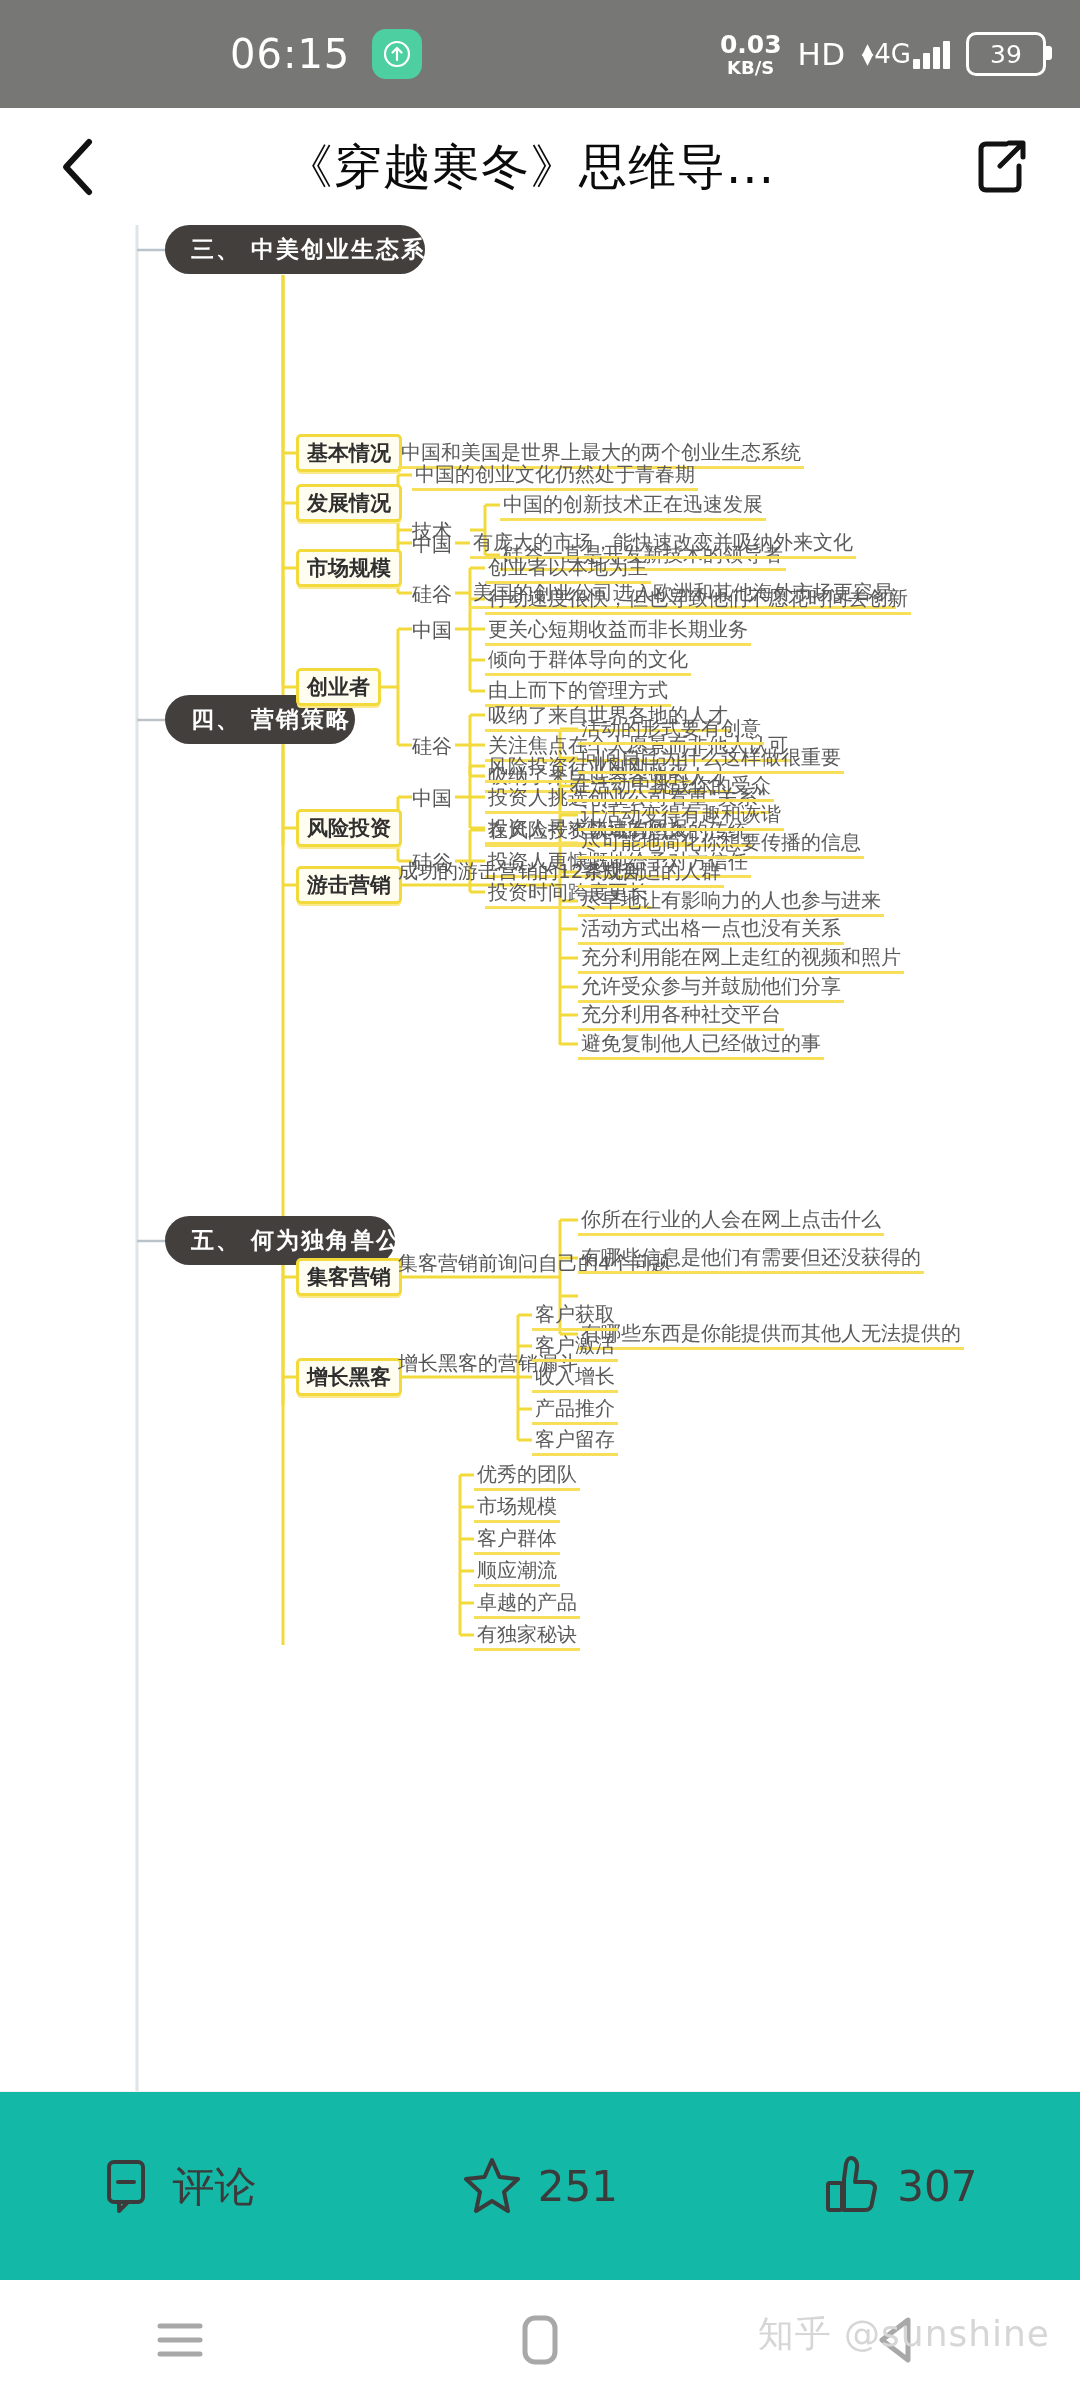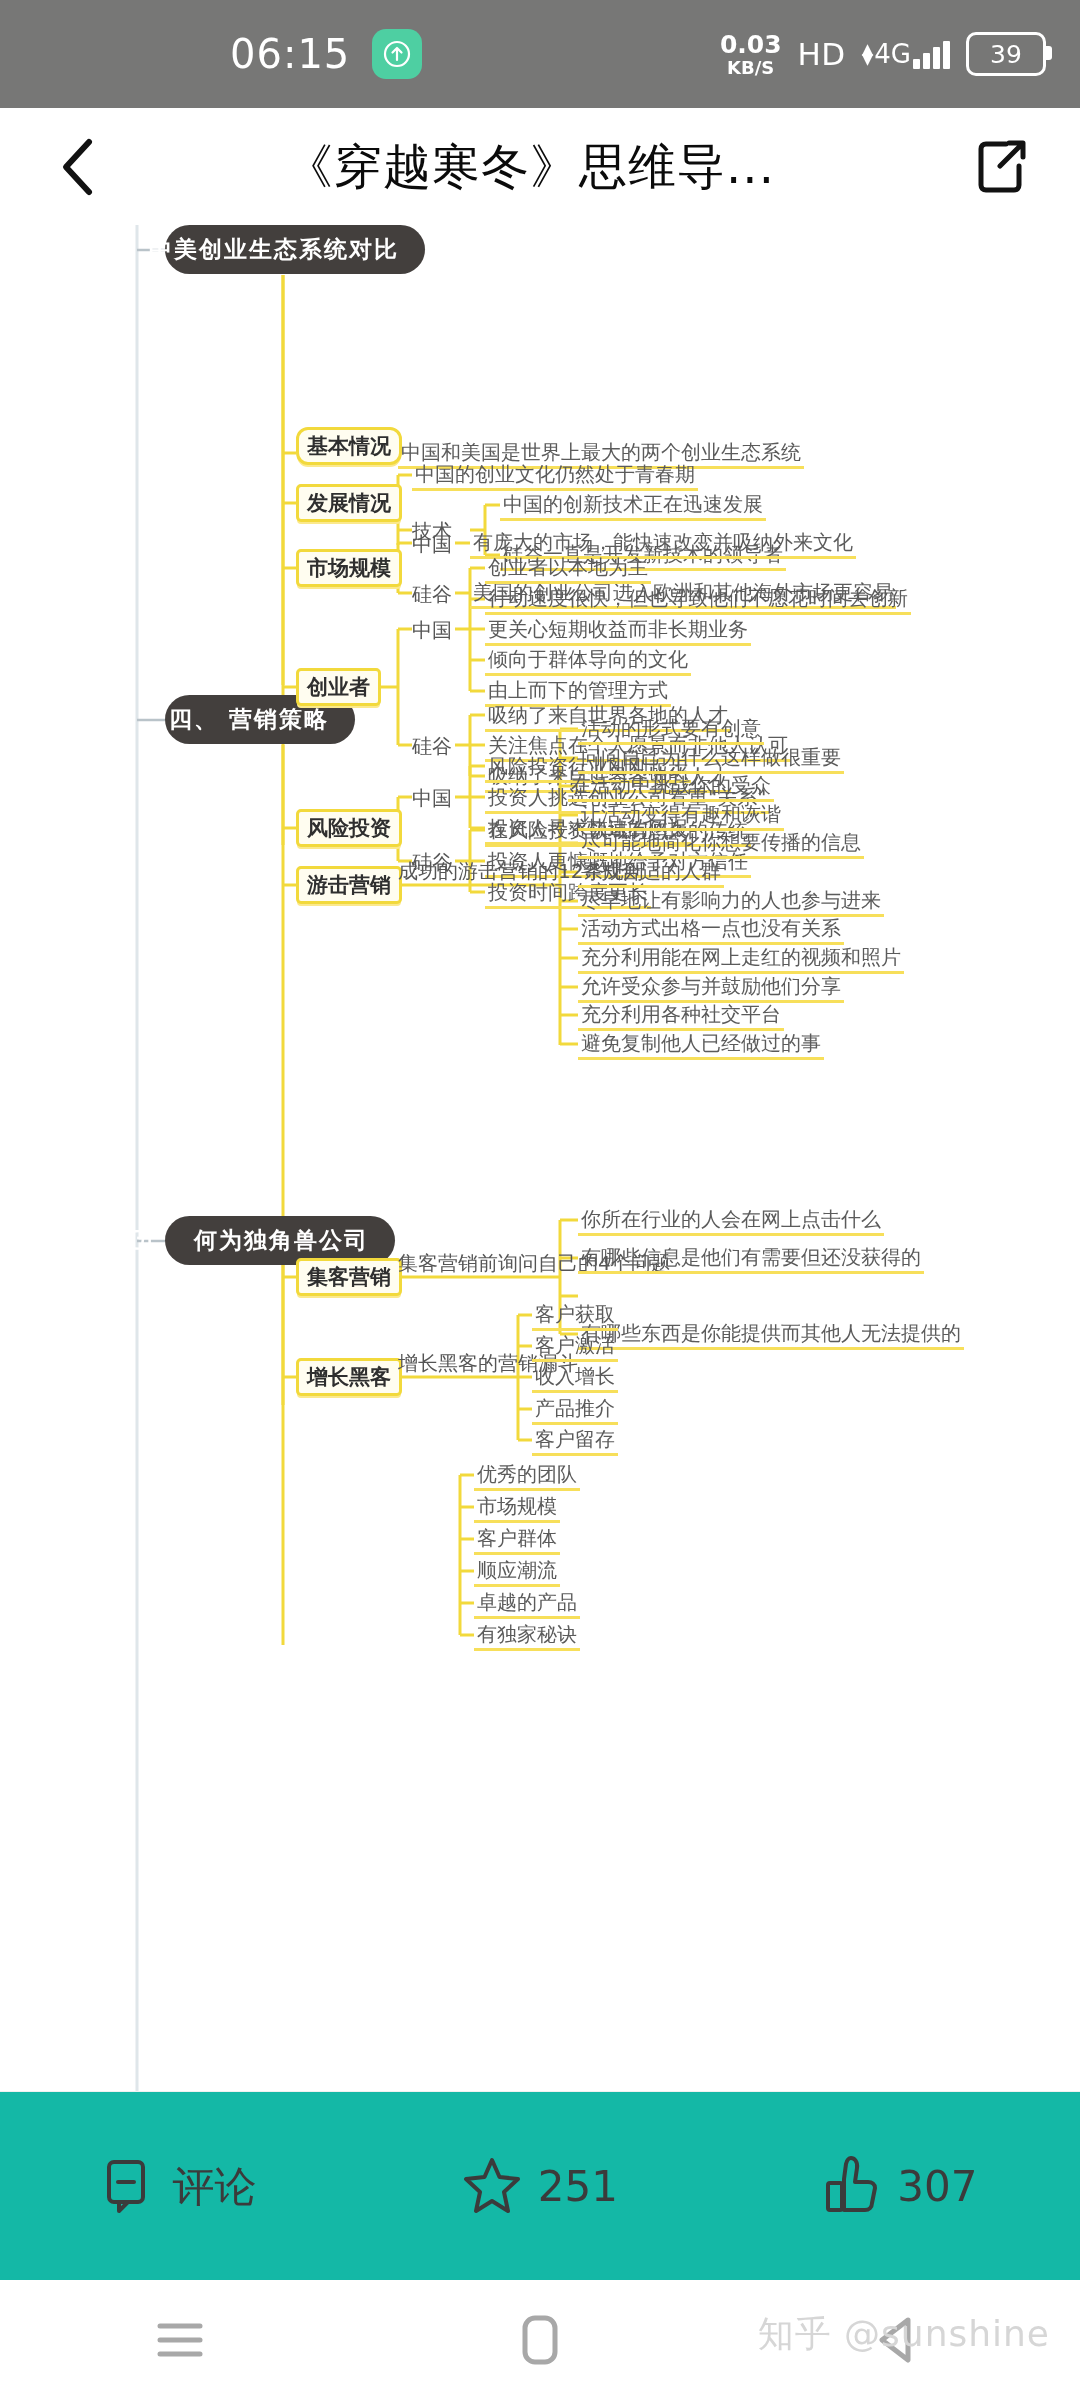--- a/index.html
+++ b/index.html
@@ -39,21 +39,21 @@
   #back-button{width:70px;height:70px;display:flex;align-items:center;justify-content:center;}
   #page-title{flex:1;text-align:center;font-size:48px;color:#0b0b0b;font-weight:500;
     letter-spacing:1px;margin-left:-20px;white-space:nowrap;overflow:hidden;}
   #share-button{width:70px;height:70px;display:flex;align-items:center;justify-content:center;}
 
   
   #mindmap{position:absolute;left:0;top:225px;width:1080px;height:1866px;background:#fff;overflow:hidden;}
   #mindmap-svg{position:absolute;left:0;top:0;}
 
   .section-pill{position:absolute;background:#433f3d;border-radius:34px;height:49px;
-    display:flex;align-items:center;justify-content:flex-end;box-sizing:border-box;padding:0 26px;}
+    display:flex;align-items:center;justify-content:flex-start;box-sizing:border-box;padding:0 26px;}
   .section-pill span{color:#fff;font-size:23px;font-weight:bold;letter-spacing:2px;white-space:nowrap;}
 
   .branch-node{position:absolute;background:#fffdf0;border:3px solid #f2d93c;border-radius:5px;
     height:38px;display:flex;align-items:center;box-sizing:border-box;padding:0 8px;
     box-shadow:0 3px 0 -1px #fbe98c;}
   .branch-node span{font-size:21px;font-weight:bold;color:#2f2f2f;white-space:nowrap;line-height:1;}
 
   .mid-node{position:absolute;height:30px;display:flex;align-items:center;box-sizing:border-box;}
   .mid-node span{font-size:20px;color:#555;white-space:nowrap;line-height:1;}
 
@@ -197,21 +197,21 @@
   <div class="section-pill" style="left:165px;top:0px;width:260px;">
     <span>三、 中美创业生态系统对比</span>
   </div>
   <div class="section-pill" style="left:165px;top:470px;width:190px;">
     <span>四、 营销策略</span>
   </div>
   <div class="section-pill" style="left:165px;top:991px;width:230px;">
     <span>五、 何为独角兽公司</span>
   </div>
 
-  <div class="branch-node" style="left:296px;top:202px;border-radius:12px;">
+  <div class="branch-node" style="left:296px;top:209px;">
     <span>基本情况</span>
   </div>
   <div class="leaf-node" style="left:398px;top:213px;">
     <span>中国和美国是世界上最大的两个创业生态系统</span>
   </div>
 
   <div class="branch-node" style="left:296px;top:259px;">
     <span>发展情况</span>
   </div>
   <div class="leaf-node" style="left:412px;top:235px;">

